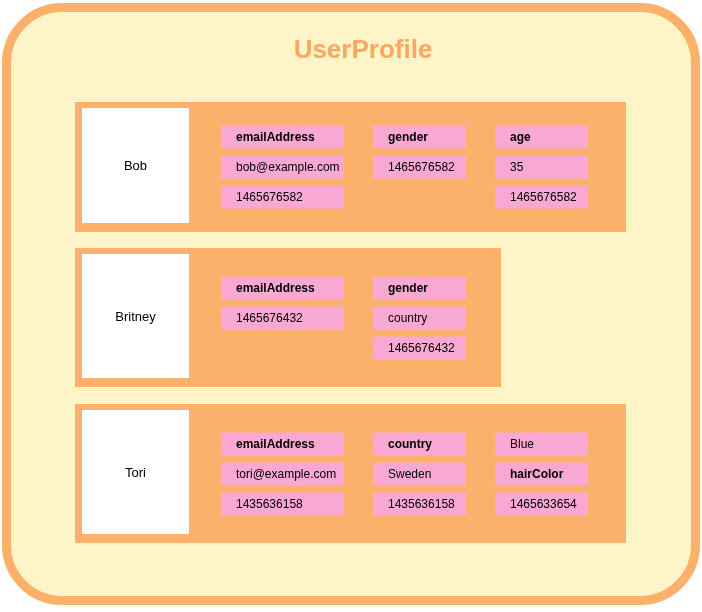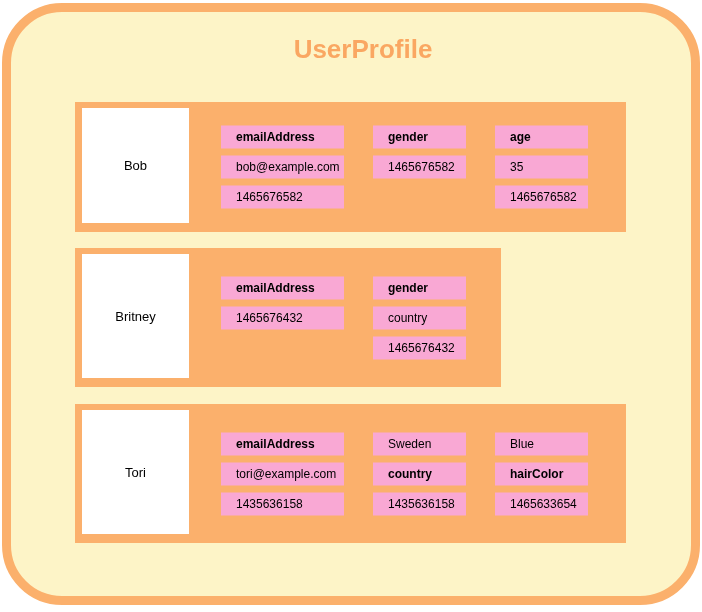--- a/index.html
+++ b/index.html
@@ -127,22 +127,22 @@
 
   <div class="row row-tori">
     <div class="name-box">Tori</div>
     <div class="cols">
       <div class="col wide">
         <div class="cell header">emailAddress</div>
         <div class="cell">tori@example.com</div>
         <div class="cell">1435636158</div>
       </div>
       <div class="col">
+        <div class="cell header">country</div>
         <div class="cell">Sweden</div>
-        <div class="cell header">country</div>
         <div class="cell">1435636158</div>
       </div>
       <div class="col">
         <div class="cell">Blue</div>
         <div class="cell header">hairColor</div>
         <div class="cell">1465633654</div>
       </div>
     </div>
   </div>
 </div>

